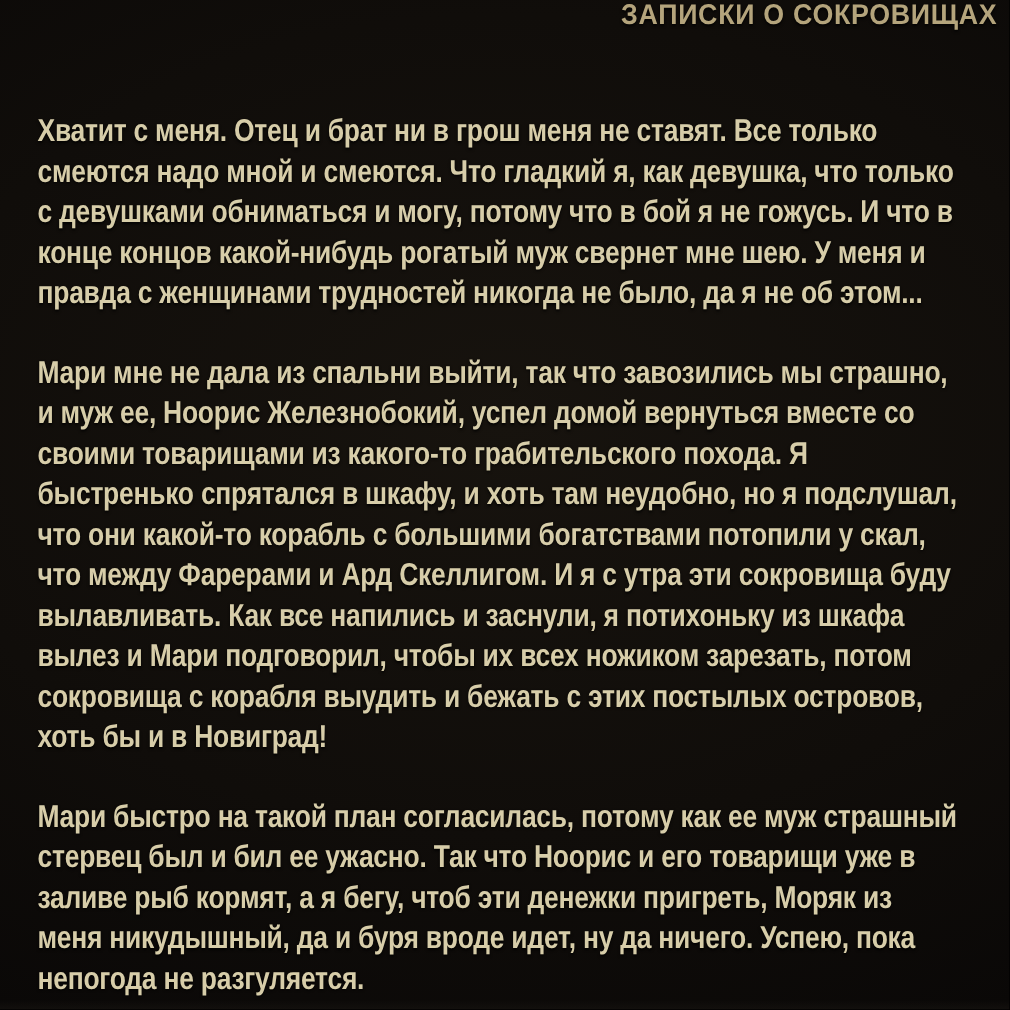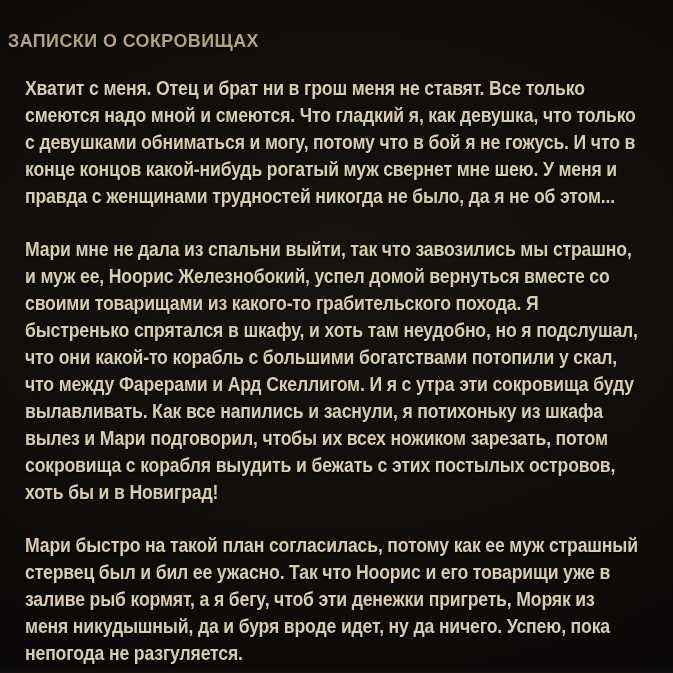--- a/index.html
+++ b/index.html
@@ -11,24 +11,24 @@
     position: relative;
     width: 673px;
     height: 673px;
     overflow: hidden;
     background:
       radial-gradient(ellipse 130% 90% at 50% 42%, #17130e 0%, #100d0a 45%, #0a0807 75%, #060504 100%);
     font-family: "Liberation Sans", sans-serif;
   }
   .doc-title {
     position: absolute;
-    top: 30px;
+    top: 0;
     left: 0;
     width: 100%;
-    text-align: left;
+    text-align: right;
     color: #b4a47c;
     font-size: 19px;
     font-weight: 700;
     letter-spacing: 0.5px;
     text-transform: uppercase;
   }
   .doc-title .title-inner {
     display: inline-block;
     transform: scaleX(0.94);
     transform-origin: 50% 50%;

